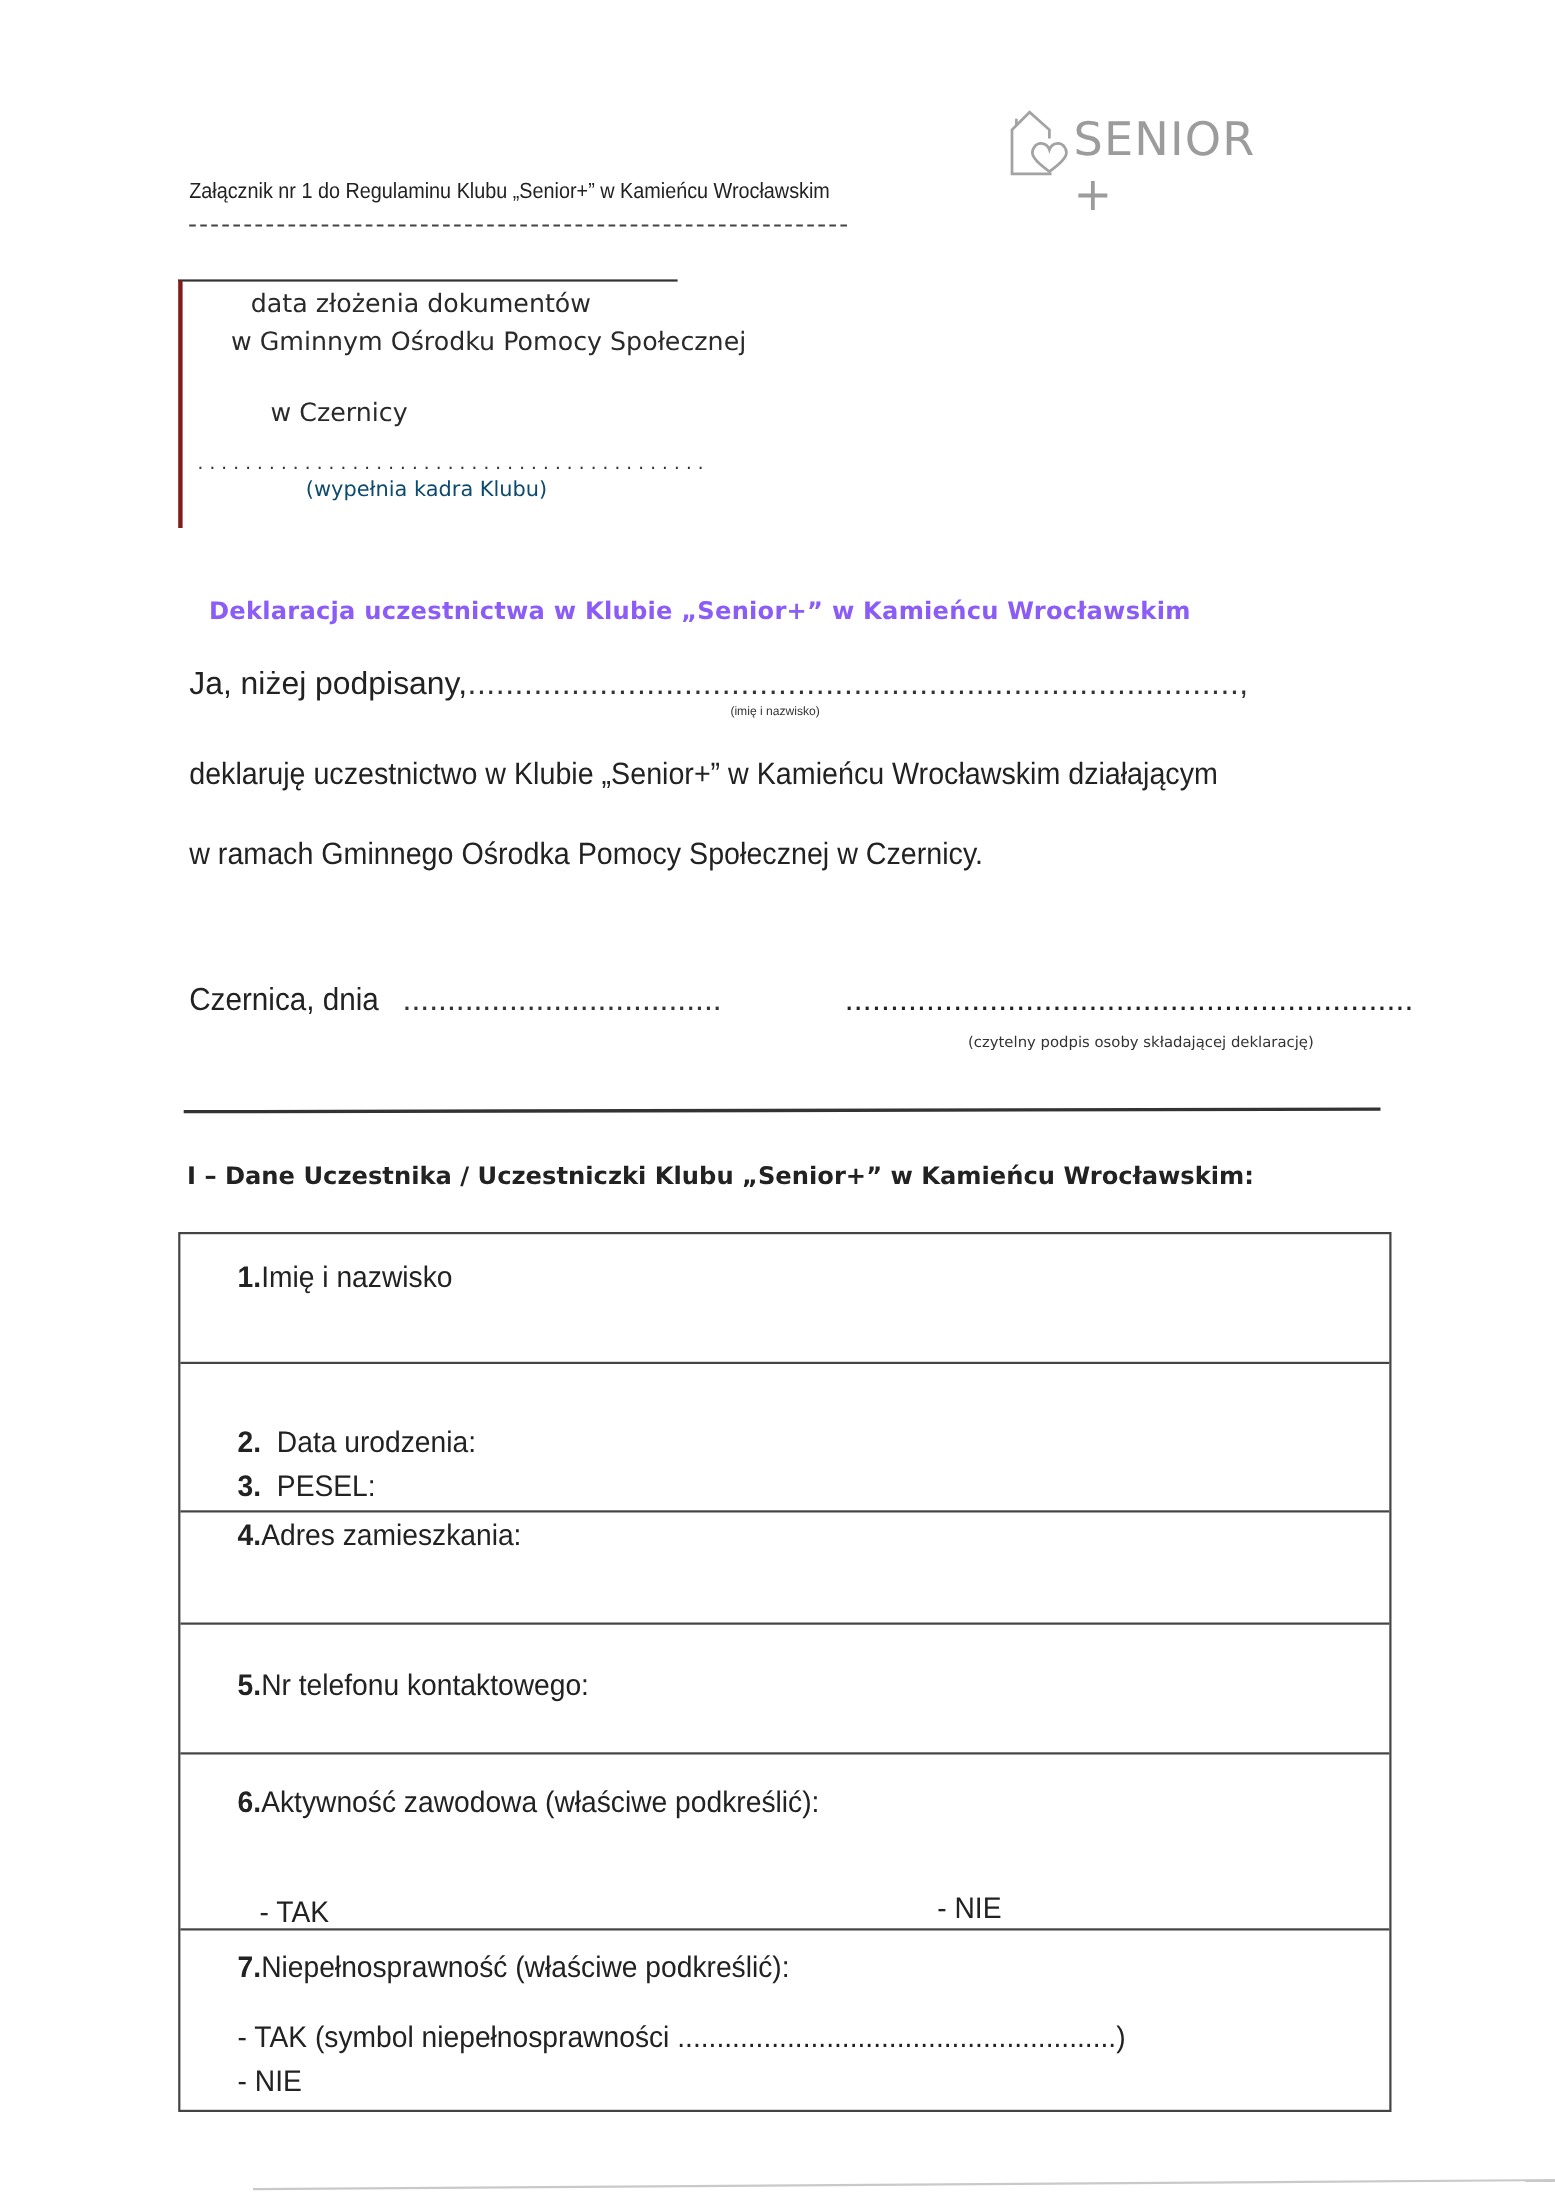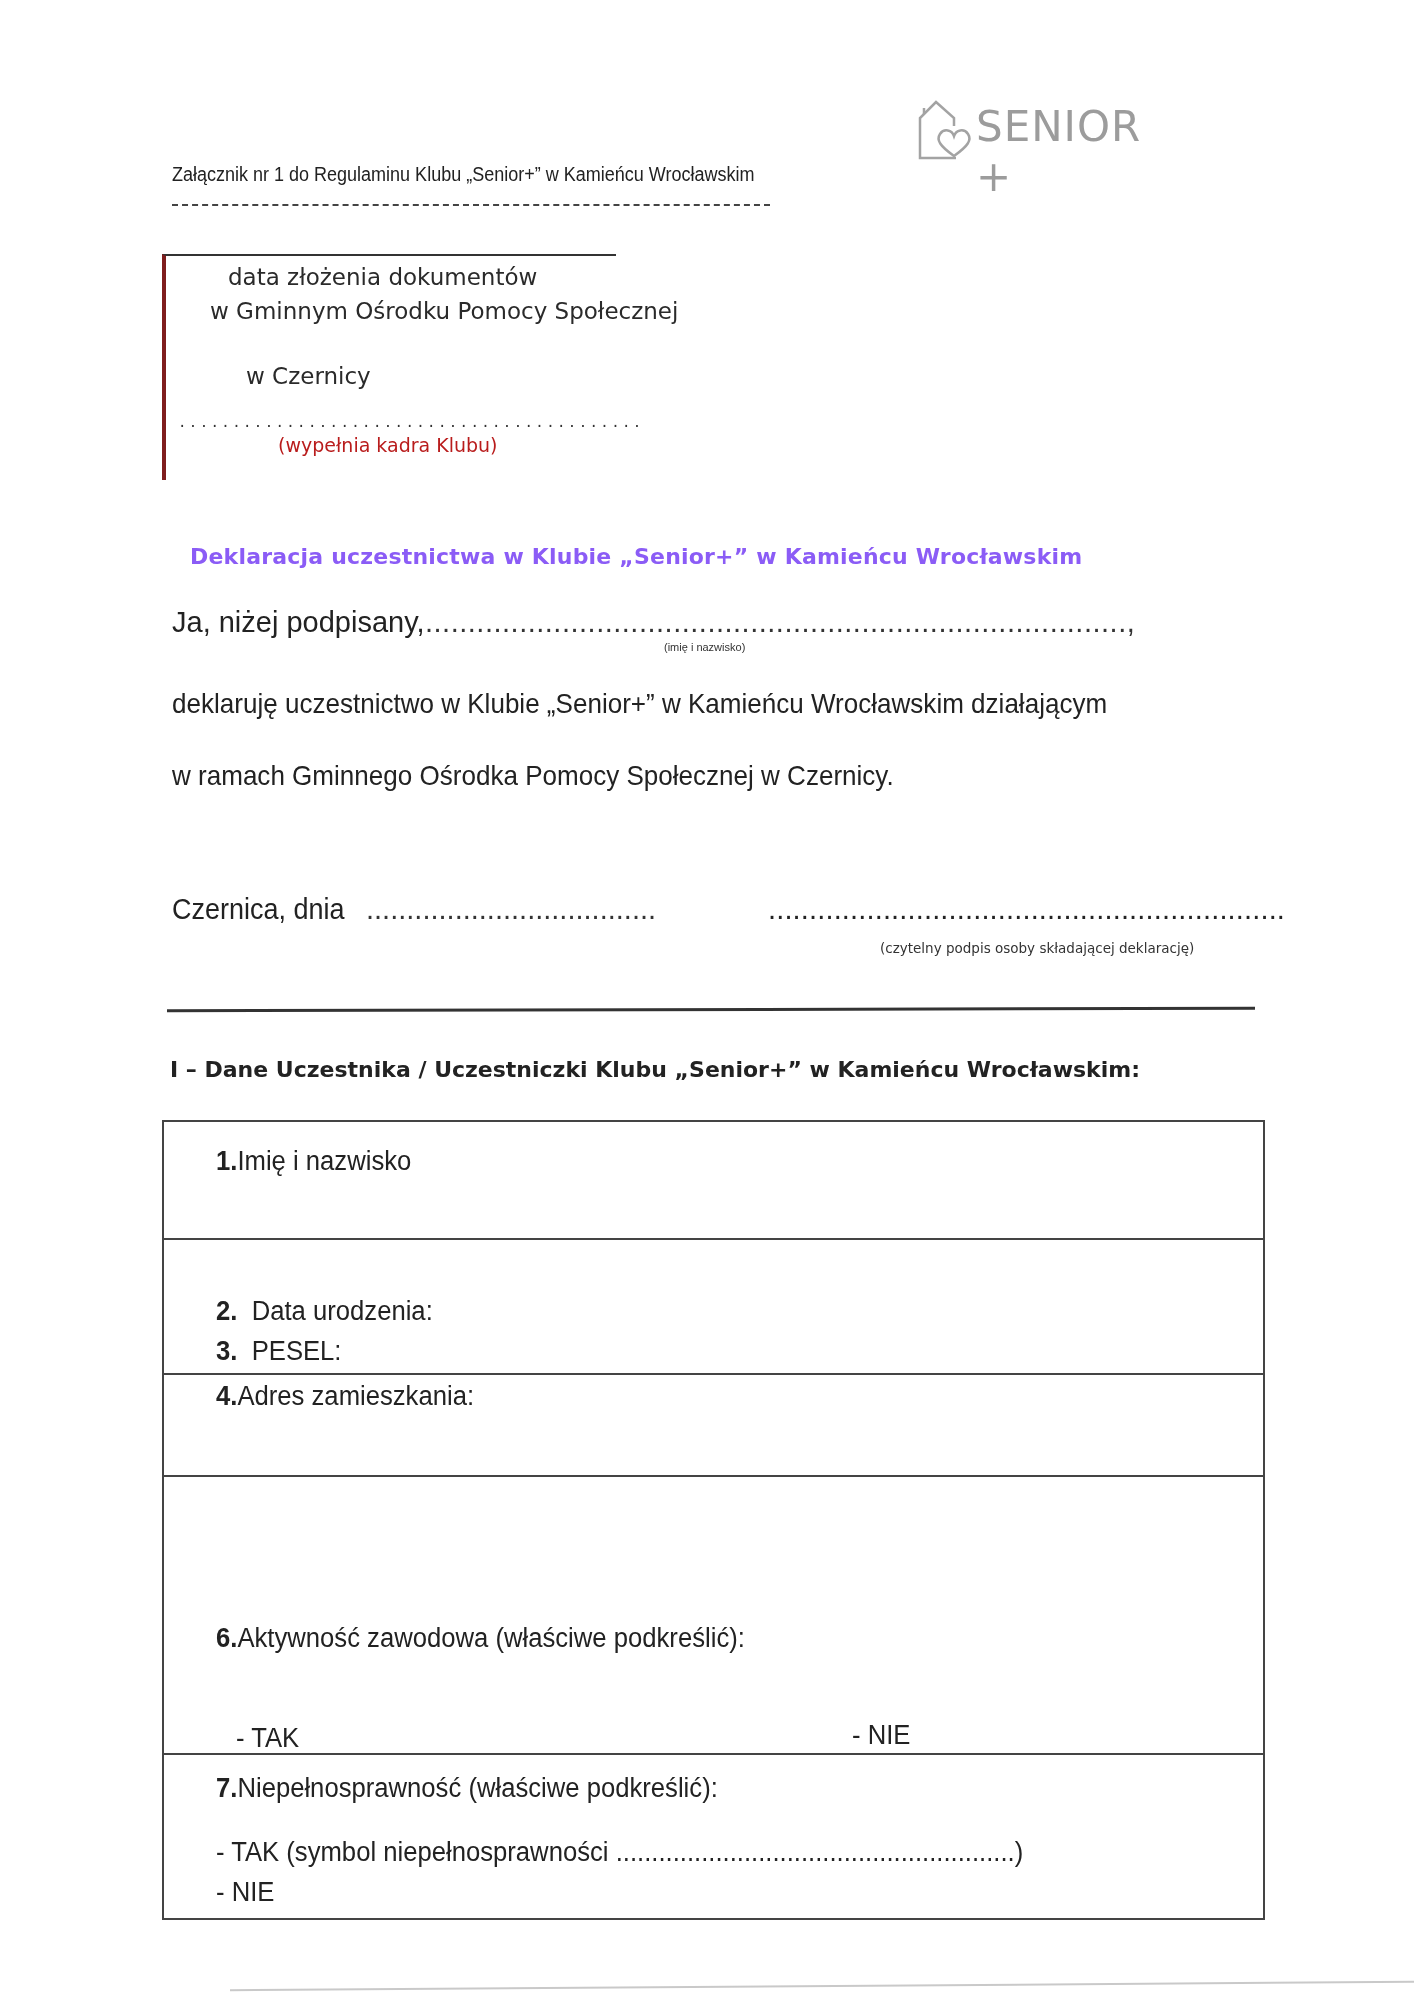--- a/index.html
+++ b/index.html
@@ -46,21 +46,21 @@
     }
     .box-line {
       position: absolute; font-family: "DejaVu Sans", sans-serif;
       font-size: 23px; color: #2a2a2a; white-space: nowrap;
     }
     .box-dots {
       position: absolute; left: 12px; top: 158px; font-size: 14px;
       letter-spacing: 2.4px; color: #333; font-family: "DejaVu Sans Mono", monospace;
     }
     .box-caption {
-      position: absolute; left: 112px; top: 178px; font-size: 19px; color: #b91c1c;
+      position: absolute; left: 112px; top: 178px; font-size: 19px; color: #0c4a6e;
       font-family: "DejaVu Sans", sans-serif;
     }
 
     
     .title {
       left: 190px; top: 544px;
       font-family: "DejaVu Sans", sans-serif;
       font-weight: bold; font-size: 22px; color: #8b5cf6;
       letter-spacing: 0.2px;
     }
@@ -202,20 +202,25 @@
       <b>3.</b>&nbsp;&nbsp;<span>PESEL:</span>
     </div>
   </div>
 
   <div class="row" style="top:237px; height:118px;">
     <div class="cell-text" style="left:52px; top:22px;">
       <b>4.</b><span>Adres zamieszkania:</span>
     </div>
   </div>
 
+  <div class="row" style="top:355px; height:118px;">
+    <div class="cell-text" style="left:52px; top:40px;">
+      <b>5.</b><span>Nr telefonu kontaktowego:</span>
+    </div>
+  </div>
 
   <div class="row" style="top:473px; height:160px;">
     <div class="cell-text" style="left:52px; top:28px;">
       <b>6.</b><span>Aktywność zawodowa (właściwe podkreślić):</span>
     </div>
     <div class="cell-text" style="left:72px; top:128px;">- TAK</div>
     <div class="cell-text" style="left:688px; top:125px;">- NIE</div>
   </div>
 
   <div class="row" style="top:633px; height:203px;">

